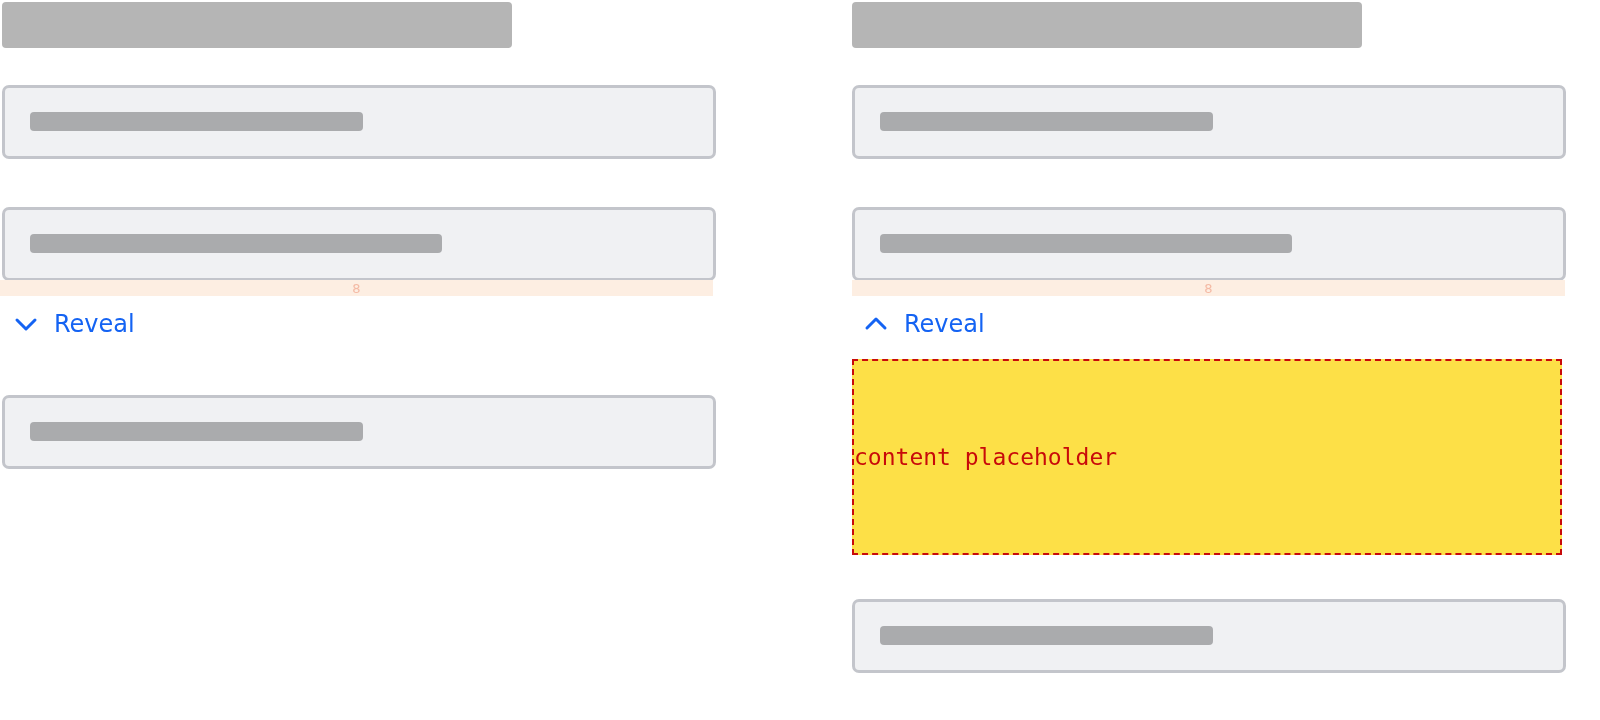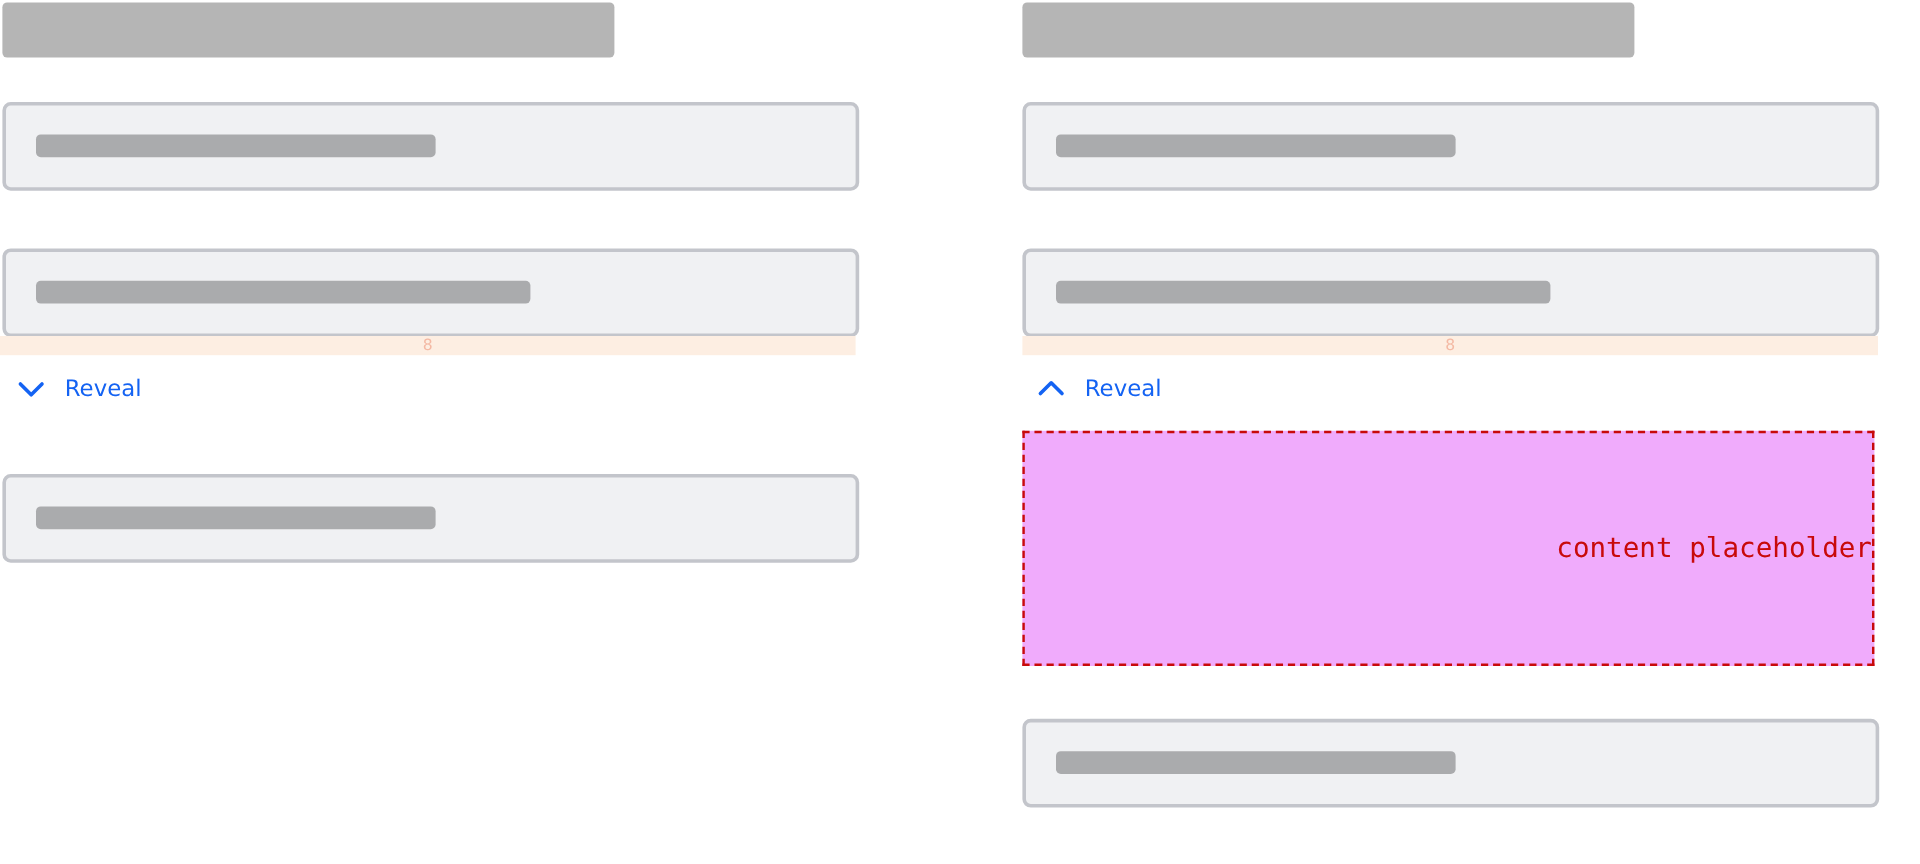--- a/index.html
+++ b/index.html
@@ -11,25 +11,25 @@
     .title-bar { position: absolute; top: 2px; left: 0; width: 510px; height: 46px;
                  background: #b5b5b5; border-radius: 4px; }
     .card { position: absolute; left: 0; width: 708px; height: 68px;
             background: #f0f1f3; border: 3px solid #c3c5cb; border-radius: 7px; }
     .card .bar { position: absolute; left: 25px; top: 24px; height: 19px;
                  background: #aaabad; border-radius: 4px; }
     .spacer { position: absolute; left: -2px; width: 713px; height: 16px; top: 280px;
               background: #fdeee2; color: #f4b9a4; font-size: 13px; text-align: center;
               line-height: 17px; font-family: "DejaVu Sans", sans-serif; }
     .reveal { position: absolute; top: 306px; left: 10px; height: 36px; display: flex;
-              align-items: center; cursor: pointer; color: #1463f3; font-size: 19px; }
+              align-items: center; cursor: pointer; color: #1463f3; font-size: 24px; }
     .reveal .chev { width: 28px; height: 28px; display: inline-block; margin-right: 14px; }
     .placeholder { position: absolute; top: 359px; left: 0; width: 706px; height: 192px;
-                   background: #f0abfc; border: 2px dashed #c80a0a;
-                   display: flex; align-items: center; justify-content: flex-end;
+                   background: #fde047; border: 2px dashed #c80a0a;
+                   display: flex; align-items: center; justify-content: flex-start;
                    color: #c80a0a; font-family: "DejaVu Sans Mono", monospace; font-size: 23px; }
   </style>
 </head>
 <body>
 
 <div class="col left">
   <div class="title-bar"></div>
 
   <div class="card" style="top:85px;">
     <div class="bar" style="width:333px;"></div>

